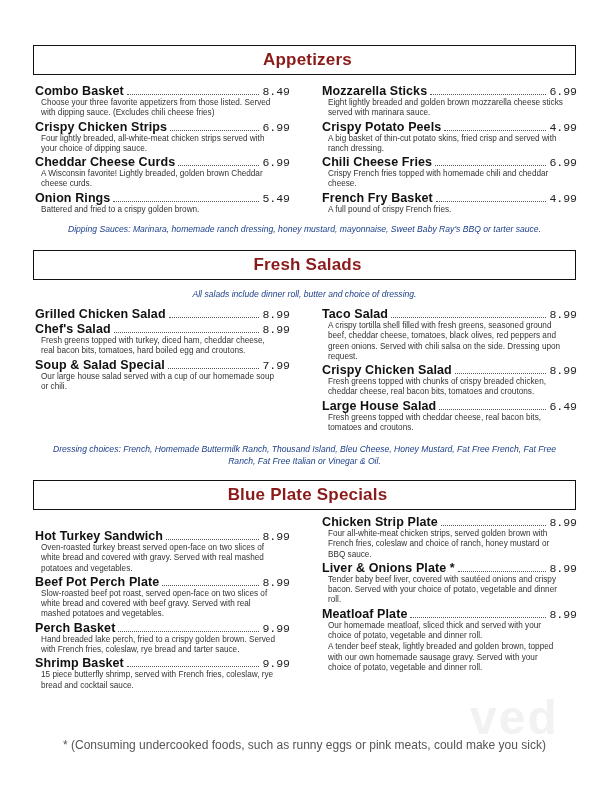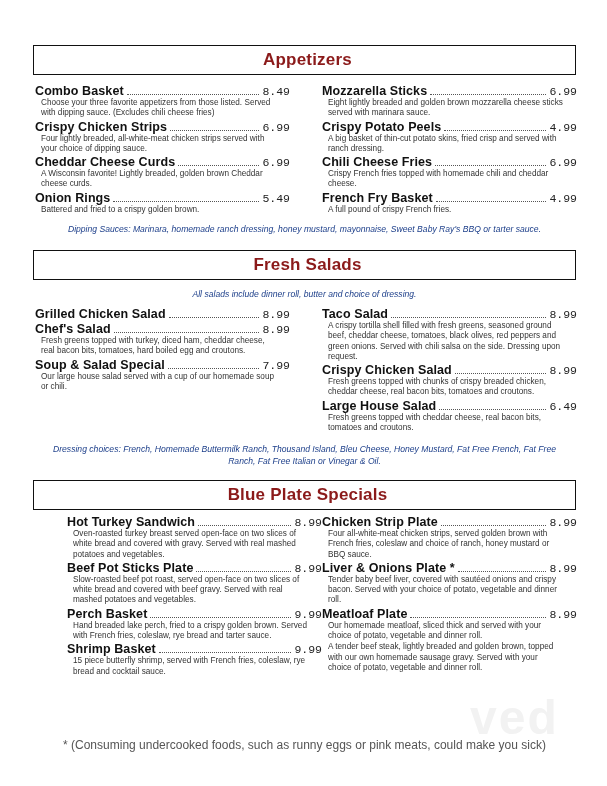--- a/index.html
+++ b/index.html
@@ -177,32 +177,32 @@
         <span class="item-price">6.49</span>
       </div>
       <div class="item-desc">Fresh greens topped with cheddar cheese, real bacon bits, tomatoes and croutons.</div>
     </div>
   </div>
 <div class="note" style="top:444px; padding:0 10px;">Dressing choices:  French, Homemade Buttermilk Ranch, Thousand Island, Bleu Cheese, Honey Mustard, Fat Free French, Fat Free Ranch, Fat Free Italian or Vinegar &amp; Oil.</div>
 
 <div class="section-header" style="top:480px;">
   <span>Blue Plate Specials</span>
 </div>
-<div class="col" style="left:35px; top:515px;margin-left:32px;">
+<div class="col" style="left:35px; top:529px;">
     <div class="item">
       <div class="item-row">
         <span class="item-name">Hot Turkey Sandwich</span>
         <span class="dots"></span>
         <span class="item-price">8.99</span>
       </div>
       <div class="item-desc">Oven-roasted turkey breast served open-face on two slices of white bread and covered with gravy. Served with real mashed potatoes and vegetables.</div>
     </div>
     <div class="item">
       <div class="item-row">
-        <span class="item-name">Beef Pot Sticks Plate</span>
+        <span class="item-name">Beef Pot Perch Plate</span>
         <span class="dots"></span>
         <span class="item-price">8.99</span>
       </div>
       <div class="item-desc">Slow-roasted beef pot roast, served open-face on two slices of white bread and covered with beef gravy. Served with real mashed potatoes and vegetables.</div>
     </div>
     <div class="item">
       <div class="item-row">
         <span class="item-name">Perch Basket</span>
         <span class="dots"></span>
         <span class="item-price">9.99</span>

